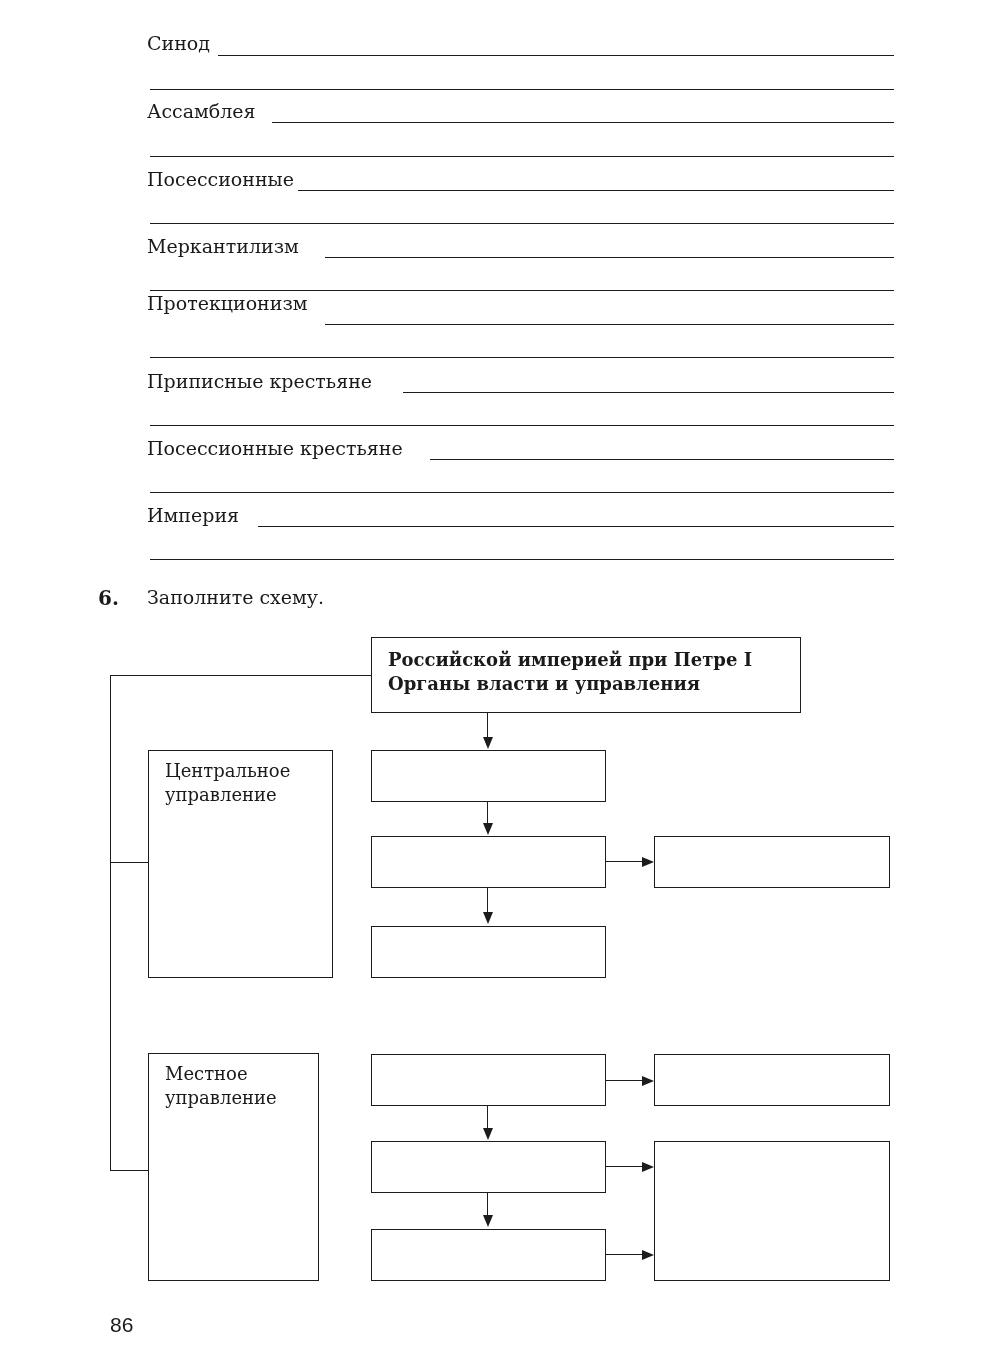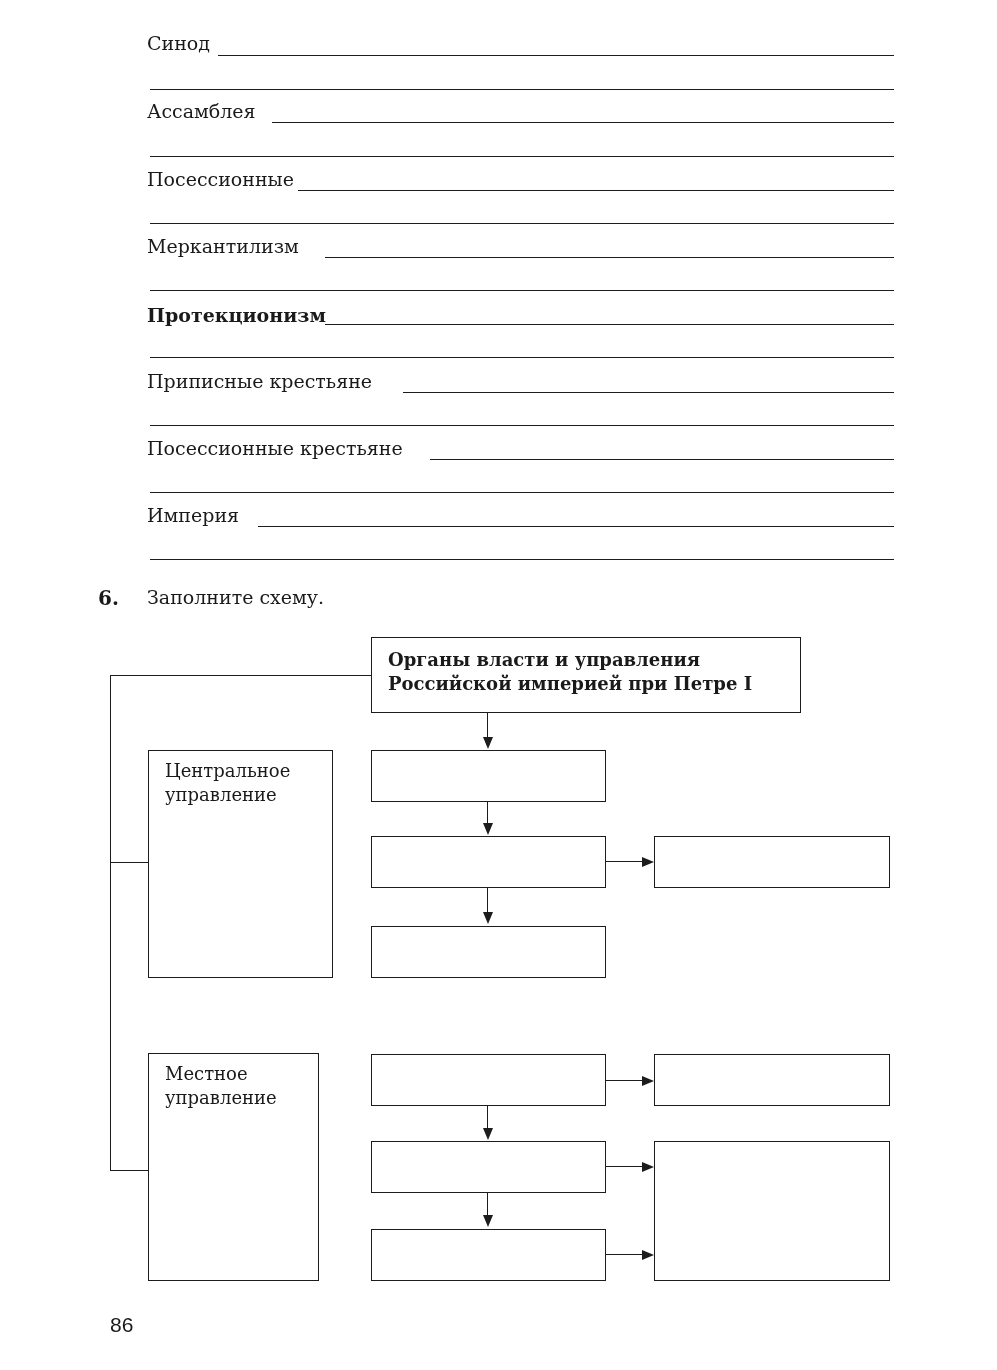--- a/index.html
+++ b/index.html
@@ -30,21 +30,21 @@
 <div class="rule" style="left:150px;width:744px;top:156px;"></div>
 
 <div class="term" style="top:168px;">Посессионные</div>
 <div class="rule" style="left:298px;width:596px;top:190px;"></div>
 <div class="rule" style="left:150px;width:744px;top:223px;"></div>
 
 <div class="term" style="top:235px;">Меркантилизм</div>
 <div class="rule" style="left:325px;width:569px;top:257px;"></div>
 <div class="rule" style="left:150px;width:744px;top:290px;"></div>
 
-<div class="term" style="top:304px;font-weight:bold;">Протекционизм</div>
+<div class="term" style="top:292px;">Протекционизм</div>
 <div class="rule" style="left:325px;width:569px;top:324px;"></div>
 <div class="rule" style="left:150px;width:744px;top:357px;"></div>
 
 <div class="term" style="top:370px;">Приписные крестьяне</div>
 <div class="rule" style="left:403px;width:491px;top:392px;"></div>
 <div class="rule" style="left:150px;width:744px;top:425px;"></div>
 
 <div class="term" style="top:437px;">Посессионные крестьяне</div>
 <div class="rule" style="left:430px;width:464px;top:459px;"></div>
 <div class="rule" style="left:150px;width:744px;top:492px;"></div>
@@ -53,22 +53,22 @@
 <div class="rule" style="left:258px;width:636px;top:526px;"></div>
 <div class="rule" style="left:150px;width:744px;top:559px;"></div>
 
 <div class="task-num">6.</div>
 <div class="task-text">Заполните схему.</div>
 
 <div>
 
   <div class="box" style="left:371px;top:637px;width:430px;height:76px;">
     <div class="box-title">
+      <div>Российской империей при Петре I</div>
       <div>Органы власти и управления</div>
-      <div>Российской империей при Петре I</div>
     </div>
   </div>
 
   <div class="hline" style="left:110px;width:262px;top:675px;"></div>
   <div class="vline" style="left:110px;top:675px;height:496px;"></div>
   <div class="hline" style="left:110px;width:39px;top:862px;"></div>
   <div class="hline" style="left:110px;width:39px;top:1170px;"></div>
 
   <div class="box" style="left:148px;top:750px;width:185px;height:228px;">
     <div class="box-label">

